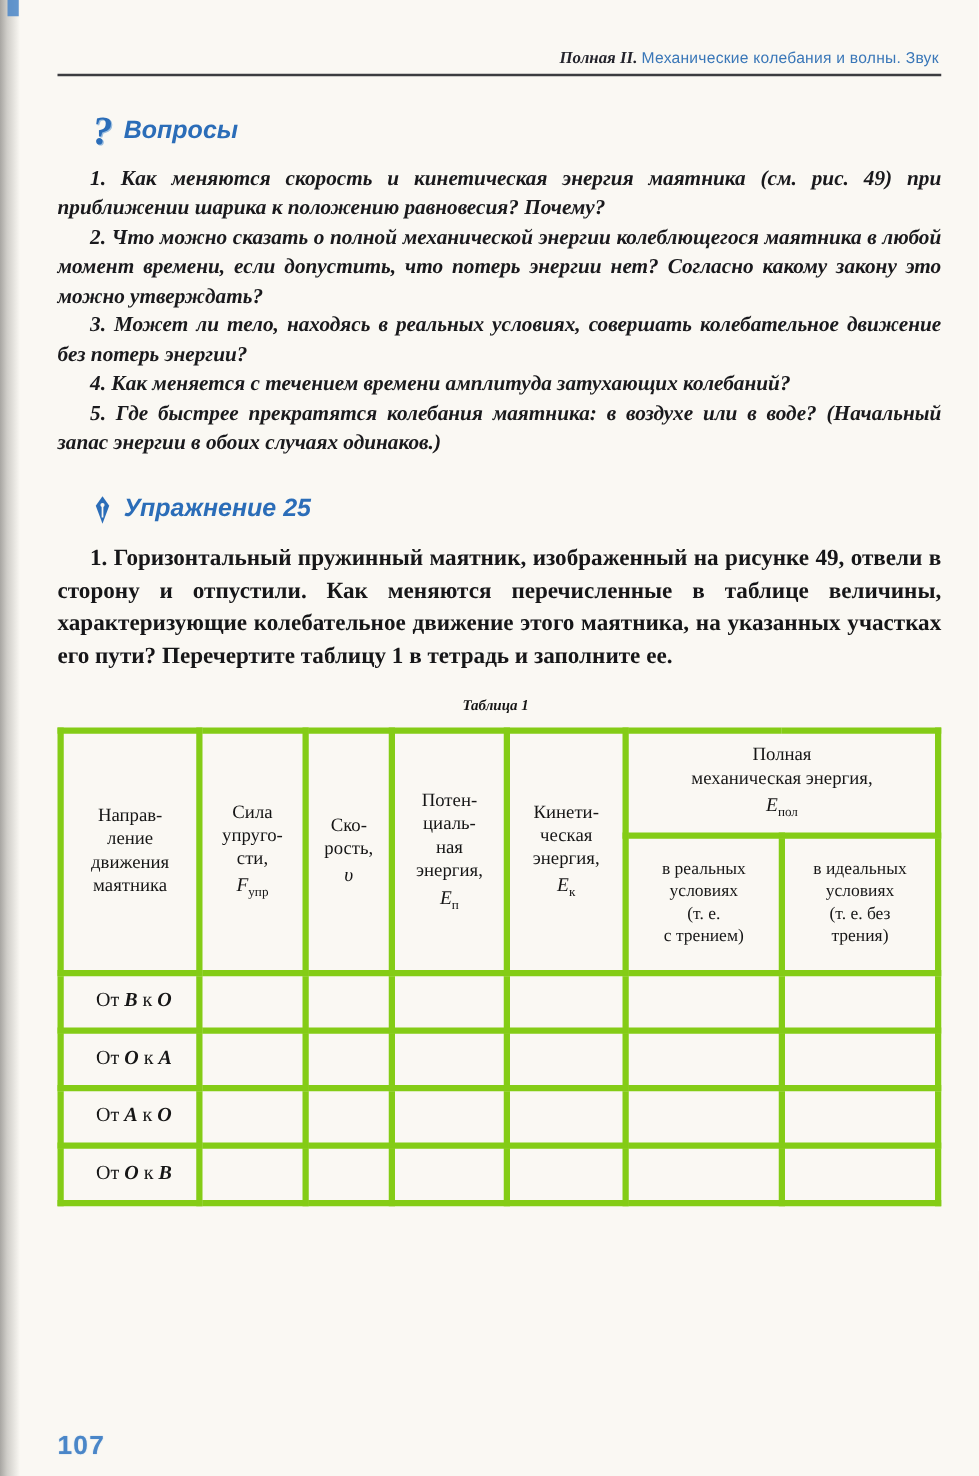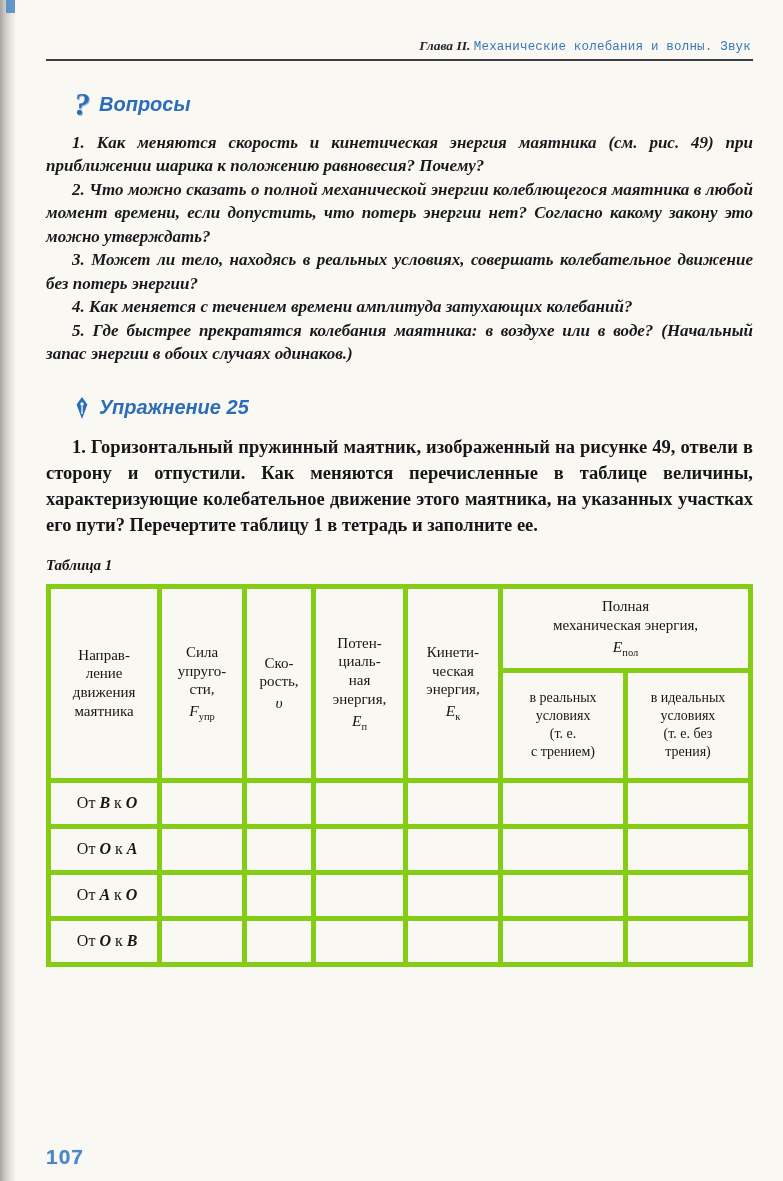--- a/index.html
+++ b/index.html
@@ -33,21 +33,21 @@
     font-size:13.5px;
     padding-right:2px;
     white-space:nowrap;
   }
   .chapter-label {
     font-style:italic; font-weight:bold; color:#24242c;
     font-family:"Liberation Serif", serif;
   }
   .chapter-title {
     color:#3a77b8;
-    font-family:Liberation Mono, monospace;
+    font-family:Liberation Sans, sans-serif;
     font-size:12.5px;
     letter-spacing:.2px;
   }
   .rule { border-top:2px solid #3c3c40; margin-top:5px; }
 
   
   .section-title {
     display:flex; align-items:center; gap:9px;
     margin:30px 0 14px 28px;
   }
@@ -73,21 +73,21 @@
   }
   .exercise-text {
     font-weight:bold;
     font-size:18.5px; line-height:1.42;
     text-align:justify; text-indent:26px;
     color:#161618;
     margin-top:4px;
   }
   .table-caption {
     font-style:italic; font-weight:bold;
-    font-size:15px; text-align:left;
+    font-size:12px; text-align:center;
     margin:18px 6px 10px 0;
   }
 
   
   table.ex-table {
     width:707px;
     border-collapse:collapse;
     background:#faf8f3;
     border:2px solid #7fa9d4;
   }
@@ -126,21 +126,21 @@
 </head>
 <body>
 
 <div class="page">
   <div class="binding"></div>
   <div class="corner-mark"></div>
 
   <div class="content">
 
     <div class="running-header">
-      <span class="chapter-label">Глава II.</span>
+      <span class="chapter-label">Полная II.</span>
       <span class="chapter-title">Механические колебания и волны. Звук</span>
     </div>
     <div class="rule"></div>
 
     <div class="section-title">
       <span class="qicon">?</span>
       <span class="stitle">Вопросы</span>
     </div>
 
     <p class="question">1. Как меняются скорость и кинетическая энергия маятника (см. рис. 49) при приближении шарика к положению равновесия? Почему?</p>

